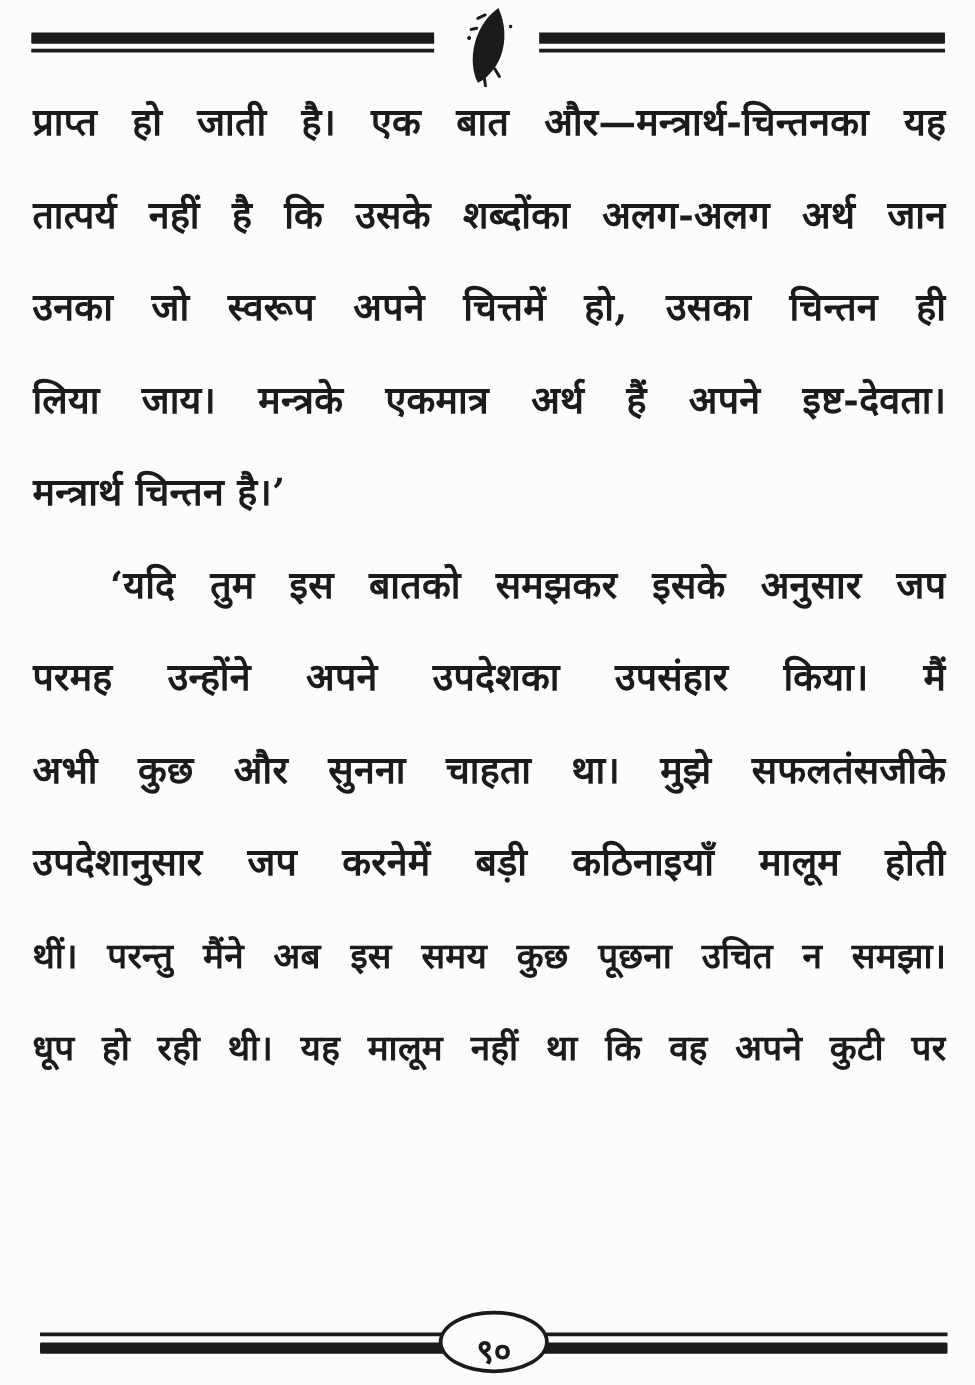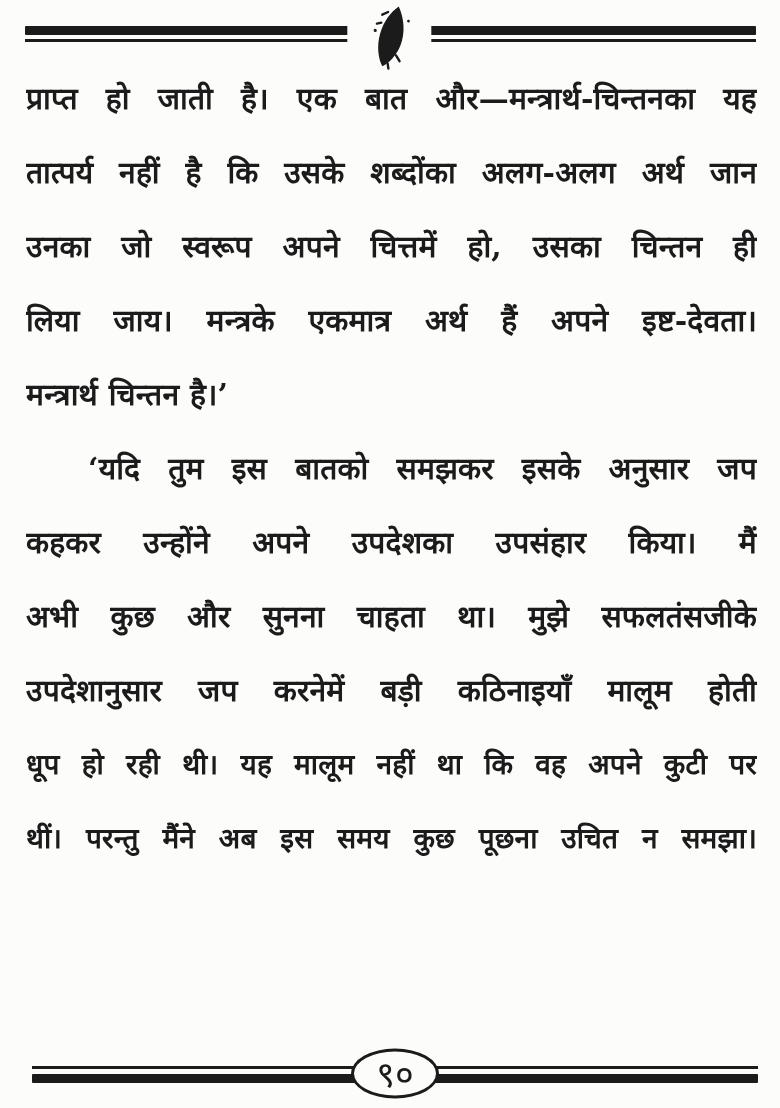--- a/index.html
+++ b/index.html
@@ -49,22 +49,22 @@
   .bottom-border{position:absolute;left:32px;right:22px;top:1066px;height:20px;}
   .bottom-border .rule-thin{margin-top:0;}
   .bottom-border .rule-thick{margin-top:5px;}
   .page-number-badge{
     position:absolute;left:50%;top:50%;
     transform:translate(-50%,-55%);
     width:88px;height:50px;
     background:var(--paper);
     border:3.5px solid var(--ink);
     border-radius:50%;
-    display:flex;align-items:center;justify-content:center;
-    font-size:36px;font-weight:400;
+    display:flex;align-items:flex-end;justify-content:center;
+    font-size:27px;font-weight:700;
     line-height:1;
     padding-top:2px;
   }
 </style>
 </head>
 <body>
 
 <div class="page">
 
   <div class="top-border">
@@ -80,25 +80,25 @@
     </span>
   </div>
 
   <div class="text-block">
     <div class="line">प्राप्त हो जाती है। एक बात और—मन्त्रार्थ-चिन्तनका यह</div>
     <div class="line">तात्पर्य नहीं है कि उसके शब्दोंका अलग-अलग अर्थ जान</div>
     <div class="line">उनका जो स्वरूप अपने चित्तमें हो, उसका चिन्तन ही</div>
     <div class="line">लिया जाय। मन्त्रके एकमात्र अर्थ हैं अपने इष्ट-देवता।</div>
     <div class="line short">मन्त्रार्थ चिन्तन है।’</div>
     <div class="line indent">‘यदि तुम इस बातको समझकर इसके अनुसार जप</div>
-    <div class="line">कहकर उन्होंने अपने उपदेशका उपसंहार किया। मैं</div>
+    <div class="line">परमह उन्होंने अपने उपदेशका उपसंहार किया। मैं</div>
     <div class="line">अभी कुछ और सुनना चाहता था। मुझे सफलतंसजीके</div>
     <div class="line">उपदेशानुसार जप करनेमें बड़ी कठिनाइयाँ मालूम होती</div>
+    <div class="line condensed">थीं। परन्तु मैंने अब इस समय कुछ पूछना उचित न समझा।</div>
     <div class="line condensed">धूप हो रही थी। यह मालूम नहीं था कि वह अपने कुटी पर</div>
-    <div class="line condensed">थीं। परन्तु मैंने अब इस समय कुछ पूछना उचित न समझा।</div>
   </div>
 
   <div class="bottom-border">
     <div class="rule-thin"></div>
     <div class="rule-thick"></div>
     <div class="page-number-badge">
       <span>९०</span>
     </div>
   </div>
 

